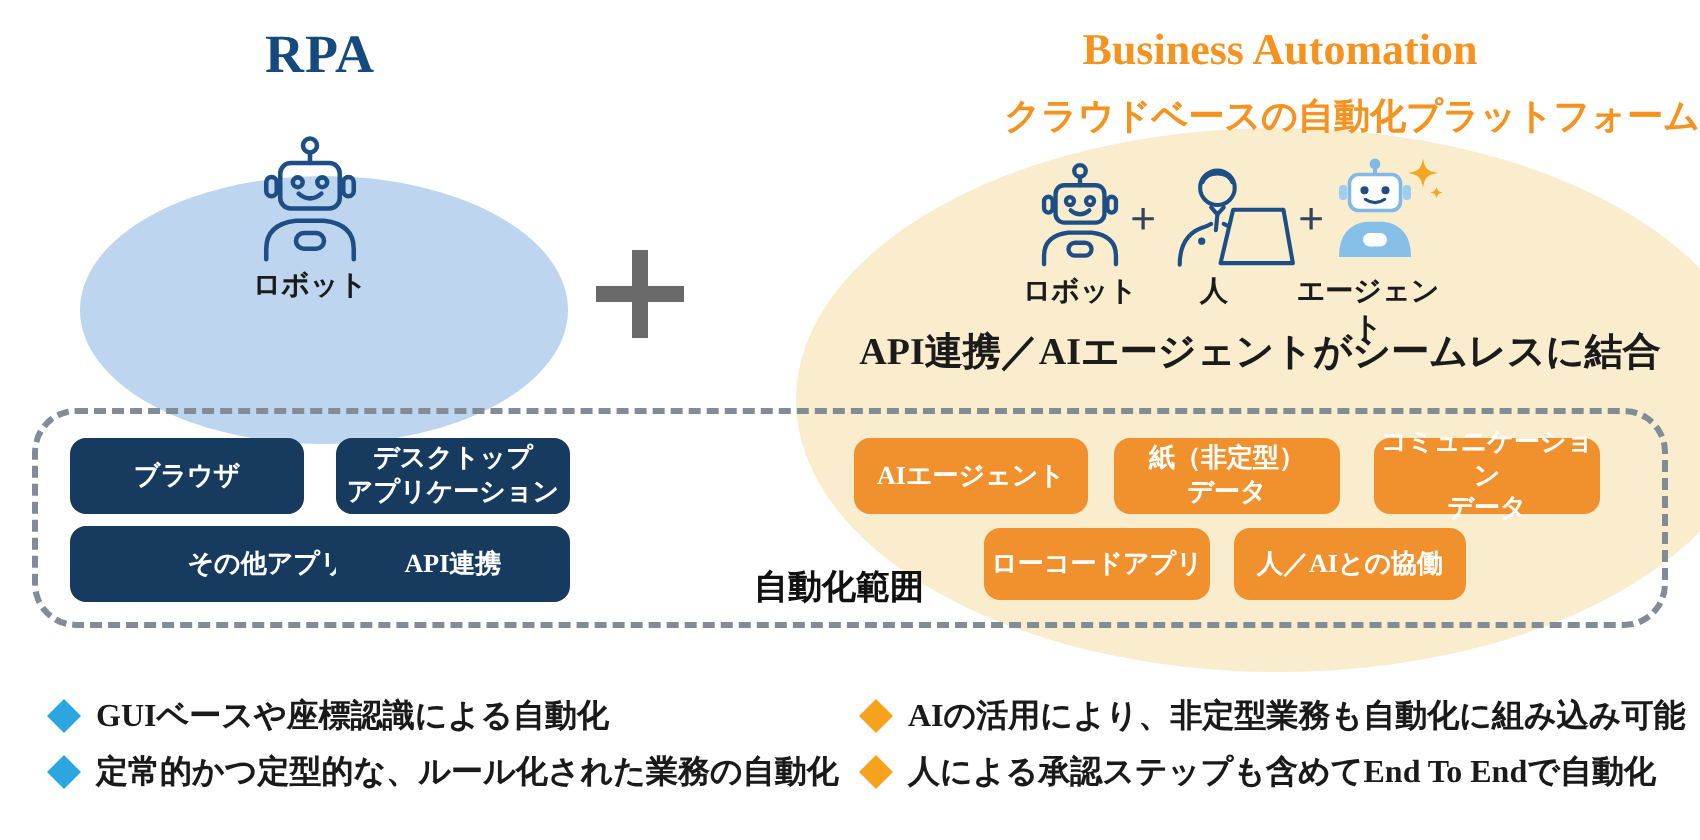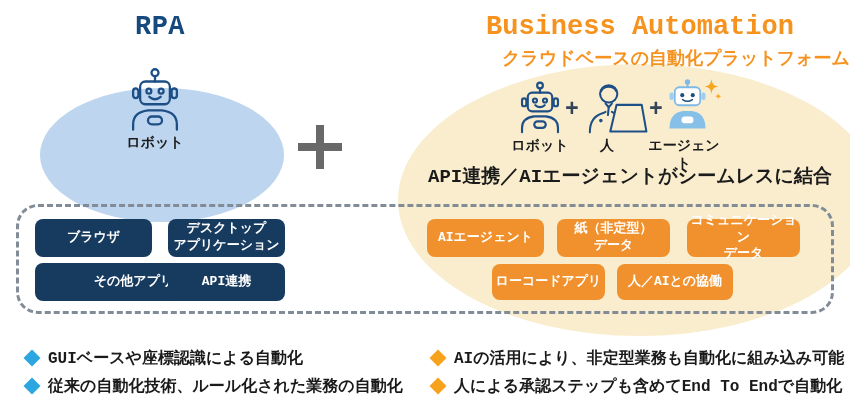--- a/index.html
+++ b/index.html
@@ -1,25 +1,25 @@
 <!DOCTYPE html>
 <html><head>
 <meta charset="utf-8">
 <style>
   html,body{margin:0;padding:0;background:#fff;}
   #canvas{
     position:relative;width:850px;height:420px;background:#fff;overflow:hidden;
-    font-family:Liberation Mono, monospace;
+    font-family:Liberation Serif, serif;
   }
   .abs{position:absolute;}
   .ellipse{border-radius:50%;z-index:1;}
   .ellipse-blue{left:40px;top:88px;width:244px;height:134px;background:#bdd5ee;}
   .ellipse-cream{left:398px;top:64px;width:482px;height:272px;background:#faedce;}
   .rpa-title{left:60px;top:12px;width:200px;text-align:center;font-size:27px;font-weight:800;color:#164a7f;z-index:3;letter-spacing:.5px;}
-  .ba-title{left:430px;top:12px;width:420px;text-align:center;font-size:27px;font-weight:800;color:#f6921e;z-index:3;}
+  .ba-title{left:430px;top:12px;width:420px;text-align:center;font-size:22px;font-weight:800;color:#f6921e;z-index:3;}
   .ba-subtitle{left:430px;top:46px;width:420px;text-align:right;font-size:18px;font-weight:700;color:#f6921e;z-index:3;}
   .icon{z-index:3;}
   .icon-label{z-index:3;text-align:center;font-size:14px;font-weight:700;color:#1b1b1b;}
   .caption{z-index:3;text-align:center;font-weight:700;color:#1b1b1b;}
   .cap-left{left:58px;top:160px;width:205px;font-size:19px;}
   .cap-right{left:420px;top:163px;width:420px;font-size:19px;}
   .bigplus{left:298px;top:125px;width:44px;height:44px;z-index:3;}
   .bigplus .h{position:absolute;left:0;top:18px;width:44px;height:8px;background:#696969;}
   .bigplus .v{position:absolute;left:18px;top:0;width:8px;height:44px;background:#696969;}
   .smallplus{z-index:3;font-size:23px;font-weight:700;color:#33435a;}
@@ -113,20 +113,21 @@
       <path d="M10,68 Q10,47 28,44.5 L40,44.5 Q58,47 58,68 Z" fill="#86c0e8"></path>
       <rect x="26" y="52" width="16" height="9" rx="4.5" fill="#ffffff"></rect>
     </svg>
   </div>
   <div class="abs icon-label" style="left:505px;top:137px;width:70px;">ロボット</div>
   <div class="abs icon-label" style="left:587px;top:137px;width:40px;">人</div>
   <div class="abs icon-label" style="left:642px;top:137px;width:84px;">エージェント</div>
   <div class="abs caption cap-right">API連携／AIエージェントがシームレスに結合</div>
 
   <div class="abs dashed-box"></div>
+  <div class="abs scope-label">自動化範囲</div>
 
   <div class="abs tagbox navy" style="left:35px;top:219px;width:117px;height:38px;">
     <div>ブラウザ</div>
   </div>
   <div class="abs tagbox navy" style="left:168px;top:219px;width:117px;height:38px;">
     <div>デスクトップ</div>
     <div>アプリケーション</div>
   </div>
   <div class="abs tagbox navy" style="left:35px;top:263px;width:117px;height:38px;padding-left:40px;">
     <div>その他アプリ</div>
@@ -152,21 +153,21 @@
   <div class="abs tagbox orange" style="left:617px;top:264px;width:116px;height:36px;">
     <div>人／AIとの協働</div>
   </div>
 
   <div class="abs bullet-row" style="left:26px;top:348px;">
     <span class="diamond d-blue"></span>
     <span class="bullet-text">GUIベースや座標認識による自動化</span>
   </div>
   <div class="abs bullet-row" style="left:26px;top:376px;">
     <span class="diamond d-blue"></span>
-    <span class="bullet-text">従来の自動化技術、ルール化された業務の自動化</span>
+    <span class="bullet-text">定常的かつ定型的な、ルール化された業務の自動化</span>
   </div>
 
   <div class="abs bullet-row" style="left:432px;top:348px;">
     <span class="diamond d-orange"></span>
     <span class="bullet-text">AIの活用により、非定型業務も自動化に組み込み可能</span>
   </div>
   <div class="abs bullet-row" style="left:432px;top:376px;">
     <span class="diamond d-orange"></span>
     <span class="bullet-text">人による承認ステップも含めてEnd To Endで自動化</span>
   </div>

